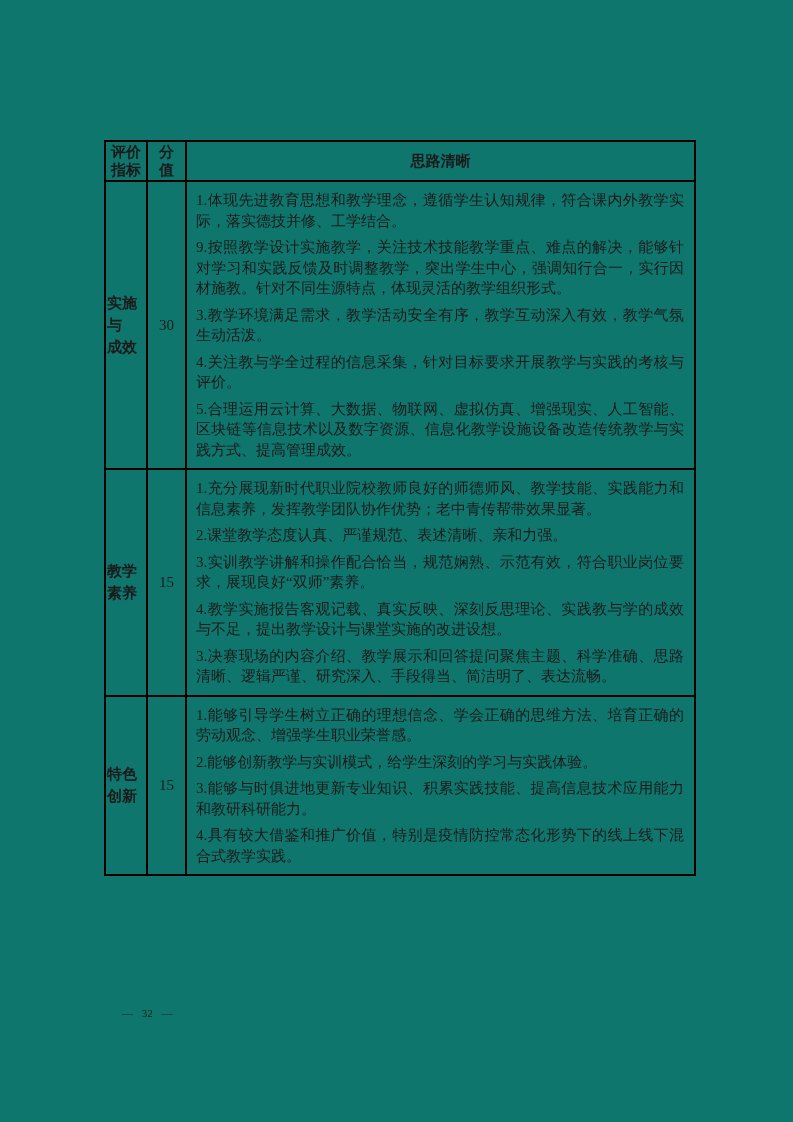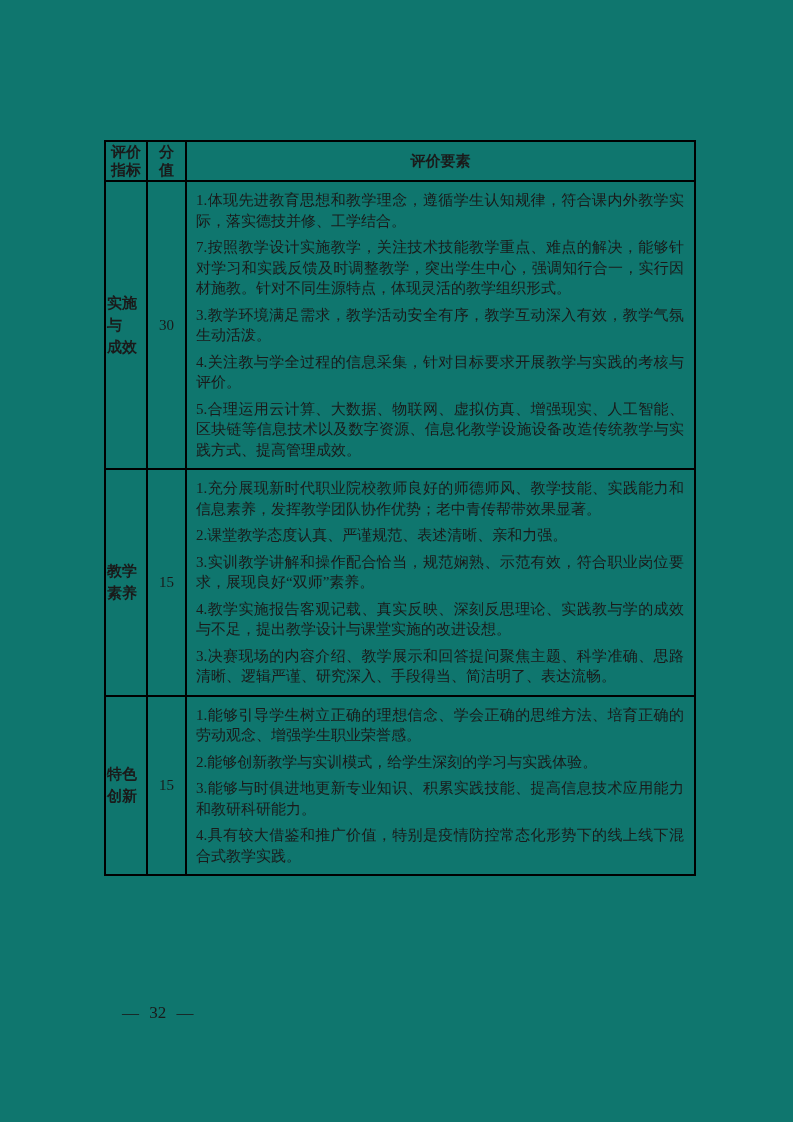--- a/index.html
+++ b/index.html
@@ -60,21 +60,21 @@
   td.elements p {
     margin: 6px;
     line-height: 20.5px;
     text-align: justify;
     text-justify: inter-ideograph;
   }
   .footer-pagenum {
     position: absolute;
     left: 122px;
     top: 1002px;
-    font-size: 17px;
+    font-size: 11px;
     line-height: 22px;
     color: #1a1a1a;
     word-spacing: 6px;
   }
 </style>
 </head>
 <body>
 
 <div class="page">
 
@@ -83,32 +83,32 @@
       <col style="width:42px">
       <col style="width:39px">
       <col style="width:509px">
     </colgroup>
     <thead>
       <tr>
         <th>评价
 指标</th>
         <th>分
 值</th>
-        <th>评价要素</th>
+        <th>思路清晰</th>
       </tr>
     </thead>
     <tbody>
       <tr>
         <td class="indicator">实施
 与
 成效</td>
         <td class="score">30</td>
         <td class="elements">
           <p>1.体现先进教育思想和教学理念，遵循学生认知规律，符合课内外教学实际，落实德技并修、工学结合。</p>
-          <p>7.按照教学设计实施教学，关注技术技能教学重点、难点的解决，能够针对学习和实践反馈及时调整教学，突出学生中心，强调知行合一，实行因材施教。针对不同生源特点，体现灵活的教学组织形式。</p>
+          <p>9.按照教学设计实施教学，关注技术技能教学重点、难点的解决，能够针对学习和实践反馈及时调整教学，突出学生中心，强调知行合一，实行因材施教。针对不同生源特点，体现灵活的教学组织形式。</p>
           <p>3.教学环境满足需求，教学活动安全有序，教学互动深入有效，教学气氛生动活泼。</p>
           <p>4.关注教与学全过程的信息采集，针对目标要求开展教学与实践的考核与评价。</p>
           <p>5.合理运用云计算、大数据、物联网、虚拟仿真、增强现实、人工智能、区块链等信息技术以及数字资源、信息化教学设施设备改造传统教学与实践方式、提高管理成效。</p>
         </td>
       </tr>
       <tr>
         <td class="indicator">教学
 素养</td>
         <td class="score">15</td>
         <td class="elements">

